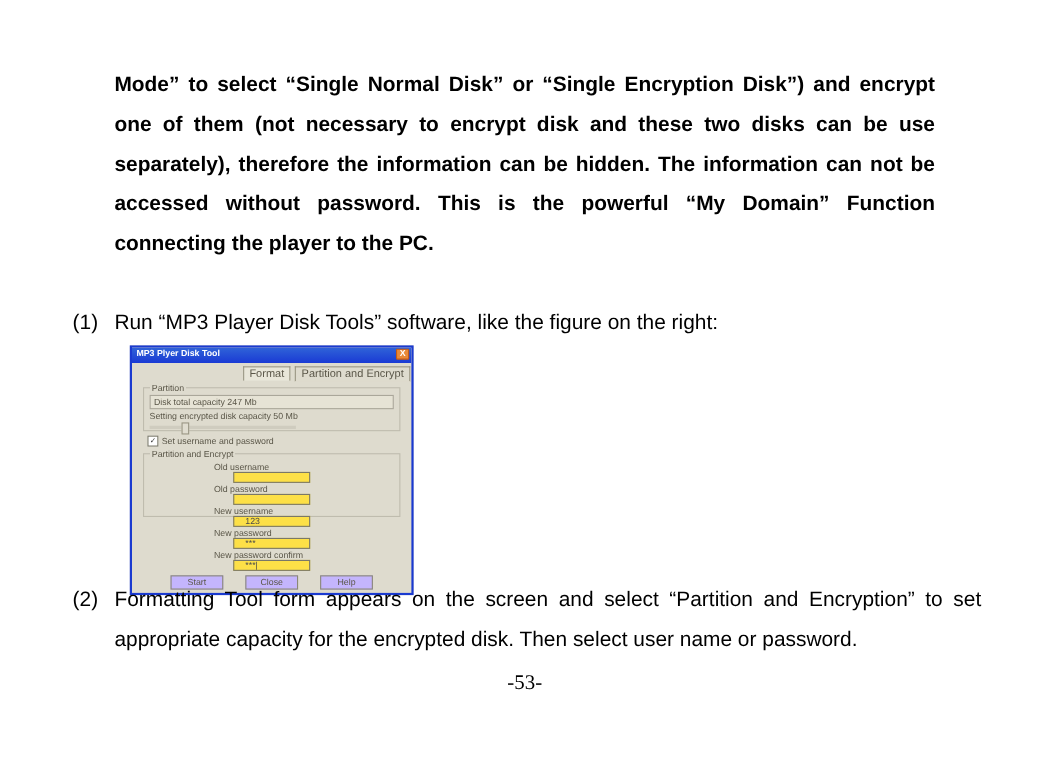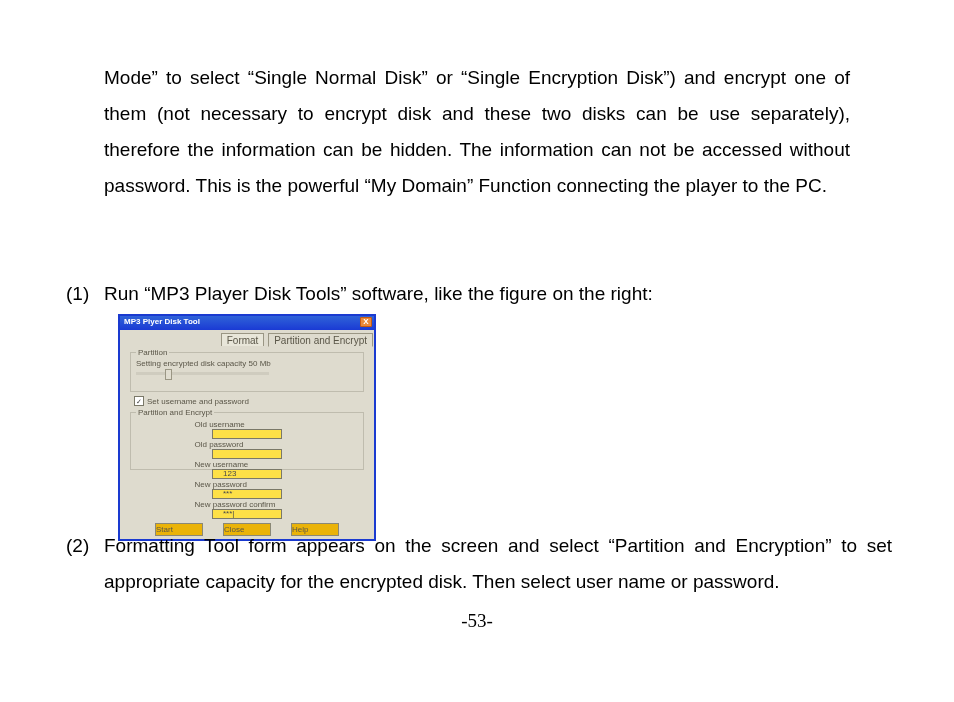--- a/index.html
+++ b/index.html
@@ -17,20 +17,21 @@
     padding: 0;
   }
   .body-text {
     position: absolute;
     left: 104px;
     right: 104px;
     font-size: 19px;
     line-height: 36px;
     text-align: justify;
     text-justify: inter-word;
+    font-weight: bold;
   }
   .bt1 { top: 60px; }
   .bt2 { top: 240px; }
 
   .list-row {
     position: absolute;
     display: flex;
     align-items: flex-start;
     font-size: 19px;
     line-height: 36px;
@@ -217,22 +218,23 @@
     left: 0;
     right: 0;
     display: flex;
     justify-content: center;
     gap: 20px;
   }
   .wbtn {
     width: 48px;
     height: 13px;
     border: 1px solid #8a8876;
-    background: #eab308;
-    font-size: 8px;
+    background: #c4b5fd;
+    font-size: 8px;
+    text-align: center;
     line-height: 11px;
     box-sizing: border-box;
   }
 </style>
 </head>
 <body>
 
 <div class="page">
 
   <div class="body-text bt1">Mode” to select “Single Normal Disk” or “Single Encryption Disk”) and encrypt one of them (not necessary to encrypt disk and these two disks can be use separately), therefore the information can be hidden. The information can not be accessed without password. This is the powerful “My Domain” Function connecting the player to the PC.</div>
@@ -250,20 +252,21 @@
 
     <div class="tabs">
       <span class="tab">Format</span>
       <span class="tab active">Partition and Encrypt</span>
     </div>
 
     <div class="panel">
 
       <fieldset class="fs-partition">
         <legend>Partition</legend>
+        <div class="inset-box">Disk total capacity 247 Mb</div>
         <div>Setting encrypted disk capacity 50 Mb</div>
         <div class="slider-line">
           <div class="slider-thumb"></div>
         </div>
       </fieldset>
 
       <div class="chk-row">
         <span class="chkbox">✓</span>
         <span>Set username and password</span>
       </div>

